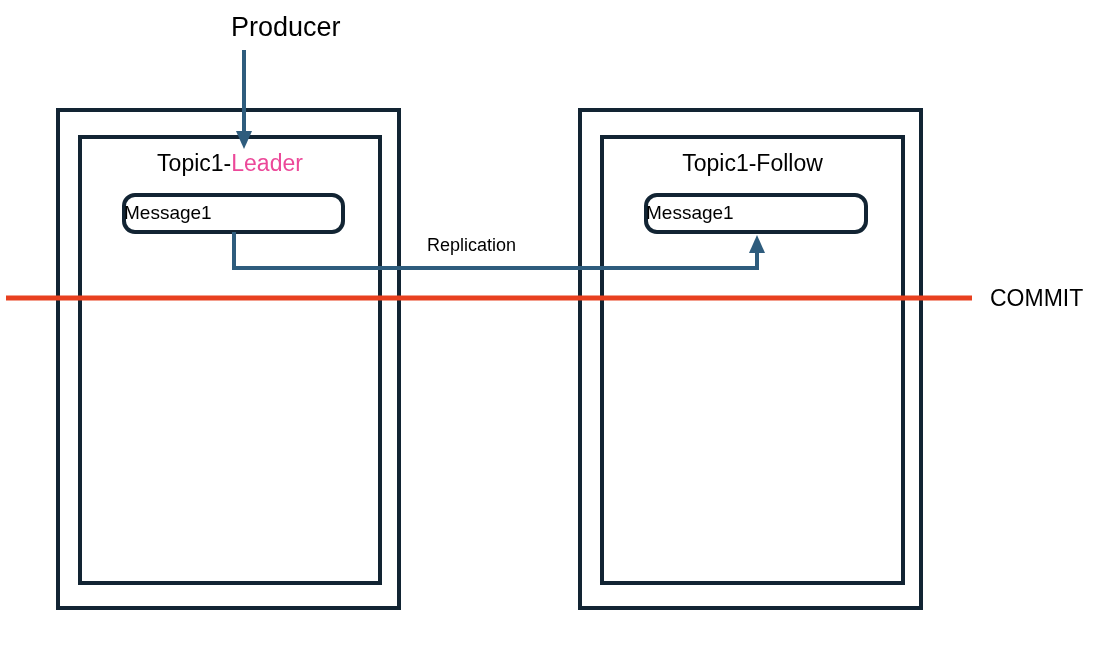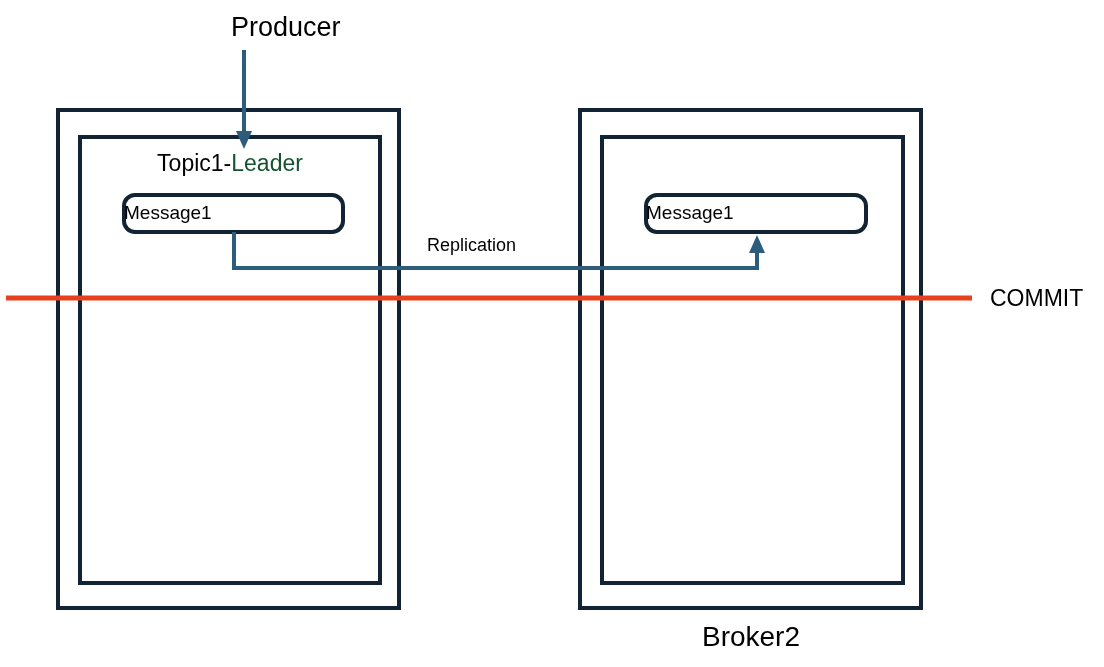--- a/index.html
+++ b/index.html
@@ -59,21 +59,21 @@
     top: 287px;
     font-size: 23px;
   }
   .lbl-broker {
     top: 623px;
     font-size: 28px;
     text-align: center;
   }
   .lbl-broker-left  { left: 58px;  width: 342px; }
   .lbl-broker-right { left: 580px; width: 342px; }
-  .accent-red { color: #14532d; }
+  .accent-red { color: #ec4899; }
 </style>
 </head>
 <body>
 
 <div id="canvas">
 
   <svg id="diagram-svg" viewBox="0 0 1104 667" xmlns="http://www.w3.org/2000/svg">
 
     <rect x="58" y="110" width="341" height="498" fill="none" stroke="#122433" stroke-width="4"></rect>
 
@@ -98,25 +98,27 @@
 
     <line x1="6" y1="298" x2="972" y2="298" stroke="#E8401F" stroke-width="5"></line>
   </svg>
 
   <div class="lbl lbl-producer">Producer</div>
 
   <div class="lbl lbl-topic lbl-topic-left">
     <span>Topic1-</span><span class="accent-red">Leader</span>
   </div>
 
+  <div class="lbl lbl-topic lbl-topic-right">
+    <span>Topic1-</span><span>Follow</span>
+  </div>
 
   <div class="lbl lbl-msg lbl-msg-left">Message1</div>
 
   <div class="lbl lbl-msg lbl-msg-right">Message1</div>
 
   <div class="lbl lbl-replication">Replication</div>
 
   <div class="lbl lbl-commit">COMMIT</div>
 
 
-  <div class="lbl lbl-broker lbl-broker-right">Broker2</div>
 
 </div>
 
 </body></html>

